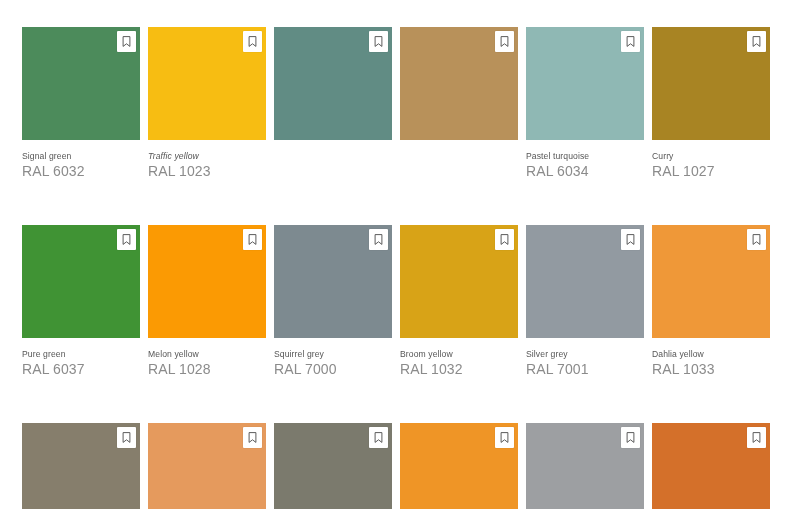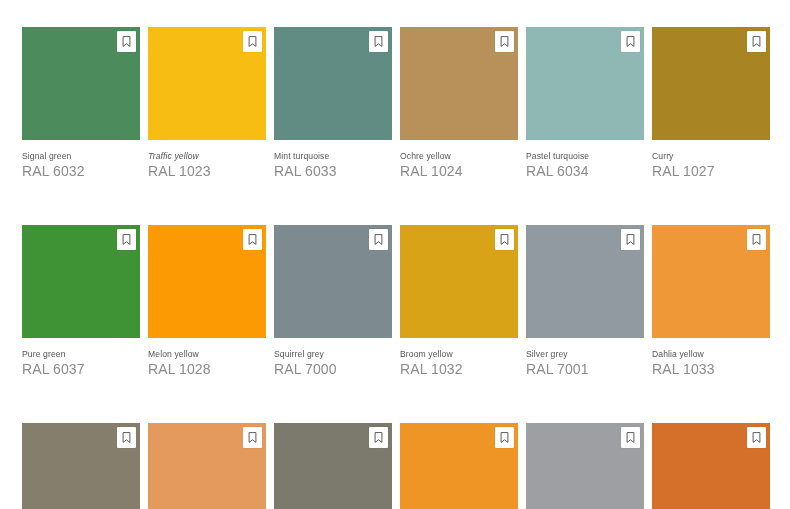--- a/index.html
+++ b/index.html
@@ -119,39 +119,31 @@
   <div class="swatch-card">
     <div class="swatch-chip" style="background: rgb(97, 140, 132);">
       <div class="bookmark-button" title="Bookmark" style="background: rgb(255, 255, 255);">
         <span class="bookmark-icon">
           <svg viewBox="0 0 9 11" width="9" height="11" aria-hidden="true">
             <path d="M1.1 0.6 h6.8 v9.8 l-3.4 -2.6 l-3.4 2.6 z" fill="none" stroke="#4a4a4a" stroke-width="0.9" stroke-linejoin="miter"></path>
           </svg>
         </span>
       </div>
     </div>
-    <div class="swatch-meta">
-      <div class="swatch-name" style="color: rgb(86, 86, 86);">Mint turquoise</div>
-      <div class="swatch-code" style="color: rgb(139, 139, 139);">RAL 6033</div>
-    </div>
   </div>
 
   <div class="swatch-card">
     <div class="swatch-chip" style="background: rgb(184, 145, 90);">
       <div class="bookmark-button" title="Bookmark" style="background: rgb(255, 255, 255);">
         <span class="bookmark-icon">
           <svg viewBox="0 0 9 11" width="9" height="11" aria-hidden="true">
             <path d="M1.1 0.6 h6.8 v9.8 l-3.4 -2.6 l-3.4 2.6 z" fill="none" stroke="#4a4a4a" stroke-width="0.9" stroke-linejoin="miter"></path>
           </svg>
         </span>
       </div>
-    </div>
-    <div class="swatch-meta">
-      <div class="swatch-name" style="color: rgb(86, 86, 86);">Ochre yellow</div>
-      <div class="swatch-code" style="color: rgb(139, 139, 139);">RAL 1024</div>
     </div>
   </div>
 
   <div class="swatch-card">
     <div class="swatch-chip" style="background: rgb(143, 184, 180);">
       <div class="bookmark-button" title="Bookmark" style="background: rgb(255, 255, 255);">
         <span class="bookmark-icon">
           <svg viewBox="0 0 9 11" width="9" height="11" aria-hidden="true">
             <path d="M1.1 0.6 h6.8 v9.8 l-3.4 -2.6 l-3.4 2.6 z" fill="none" stroke="#4a4a4a" stroke-width="0.9" stroke-linejoin="miter"></path>
           </svg>

